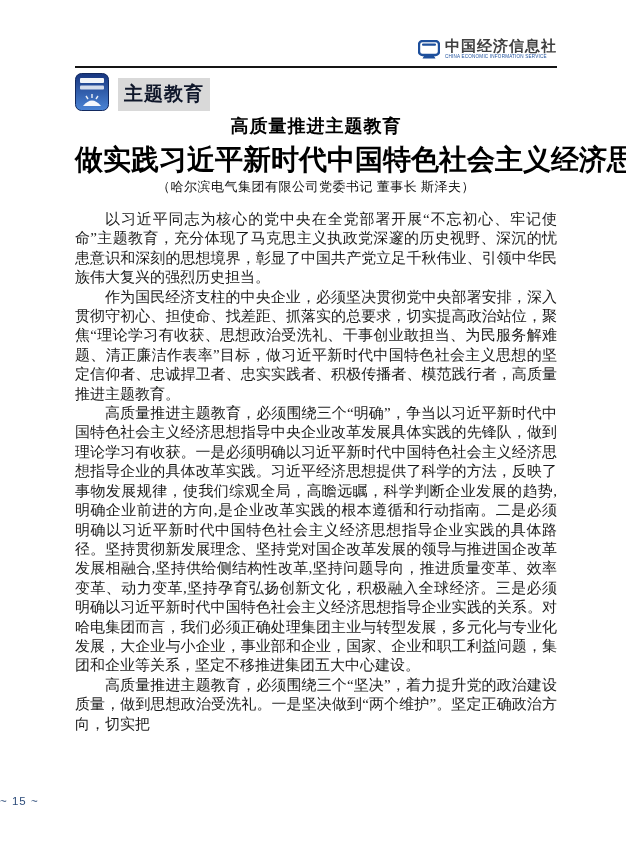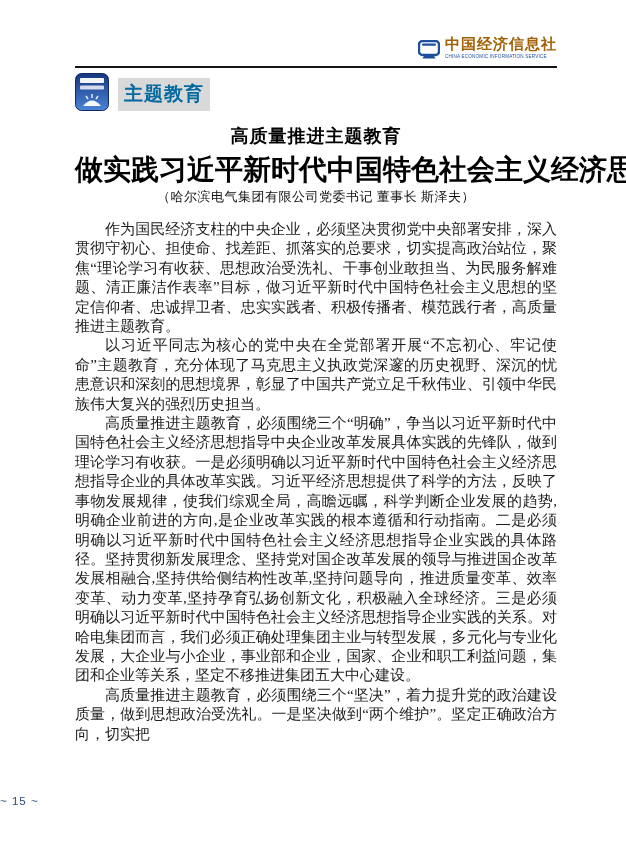--- a/index.html
+++ b/index.html
@@ -13,39 +13,39 @@
     font-family:"Liberation Serif","DejaVu Serif",serif;
     color:#1c1c1c;
     overflow:hidden;
   }
   
   .masthead{padding-top:38px;display:flex;justify-content:flex-end;}
   .logo{display:flex;align-items:flex-start;gap:5px;}
   .logo-icon{display:block;margin-top:2px;}
   .logo-text{display:flex;flex-direction:column;line-height:1;}
   .logo-cn{
-    font-family:Liberation Mono, monospace;
-    font-weight:bold;font-size:15px;letter-spacing:1px;color:#a16207;
+    font-family:Liberation Sans, sans-serif;
+    font-weight:bold;font-size:15px;letter-spacing:1px;color:#404040;
   }
   .logo-en{
     font-size:4.6px;color:#1d4f9c;letter-spacing:.2px;margin-top:2px;
     font-family:"Liberation Sans","DejaVu Sans",sans-serif;white-space:nowrap;
   }
   .rule{border-bottom:2px solid #151515;margin-top:3px;}
   
   .section-head{margin-top:6px;height:40px;display:flex;align-items:center;gap:9px;}
   .badge-icon{display:block;}
   .section-label{
     font-family:"Liberation Sans","DejaVu Sans",sans-serif;
-    font-weight:bold;font-size:19px;color:#0369a1;
+    font-weight:bold;font-size:19px;color:#0f172a;
     background:#d9d9d9;padding:3px 6px 4px 6px;letter-spacing:1px;
   }
   
   .kicker{
-    margin:10px 0 0 0;text-align:center;
+    margin:0 0 0 0;text-align:center;
     font-family:"Liberation Sans","DejaVu Sans",sans-serif;
     font-weight:bold;font-size:18px;color:#000;letter-spacing:1px;line-height:24px;
   }
   .main-title{
     margin:8px 0 0 0;text-align:center;
     font-family:"Liberation Sans","DejaVu Sans",sans-serif;
     font-weight:bold;font-size:28px;color:#000;letter-spacing:0;line-height:28px;white-space:nowrap;
   }
   .byline{
     margin-top:4px;text-align:center;
@@ -106,20 +106,20 @@
       </svg>
     </span>
     <span class="section-label">主题教育</span>
   </div>
 
   <h1 class="kicker">高质量推进主题教育</h1>
   <h2 class="main-title">做实践习近平新时代中国特色社会主义经济思想的先锋</h2>
   <div class="byline">（哈尔滨电气集团有限公司党委书记 董事长 斯泽夫）</div>
 
   <div class="body-text">
+    <p>以习近平同志为核心的党中央在全党部署开展“不忘初心、牢记使命”主题教育，充分体现了马克思主义执政党深邃的历史视野、深沉的忧患意识和深刻的思想境界，彰显了中国共产党立足千秋伟业、引领中华民族伟大复兴的强烈历史担当。</p>
     <p>作为国民经济支柱的中央企业，必须坚决贯彻党中央部署安排，深入贯彻守初心、担使命、找差距、抓落实的总要求，切实提高政治站位，聚焦“理论学习有收获、思想政治受洗礼、干事创业敢担当、为民服务解难题、清正廉洁作表率”目标，做习近平新时代中国特色社会主义思想的坚定信仰者、忠诚捍卫者、忠实实践者、积极传播者、模范践行者，高质量推进主题教育。</p>
-    <p>以习近平同志为核心的党中央在全党部署开展“不忘初心、牢记使命”主题教育，充分体现了马克思主义执政党深邃的历史视野、深沉的忧患意识和深刻的思想境界，彰显了中国共产党立足千秋伟业、引领中华民族伟大复兴的强烈历史担当。</p>
     <p>高质量推进主题教育，必须围绕三个“明确”，争当以习近平新时代中国特色社会主义经济思想指导中央企业改革发展具体实践的先锋队，做到理论学习有收获。一是必须明确以习近平新时代中国特色社会主义经济思想指导企业的具体改革实践。习近平经济思想提供了科学的方法，反映了事物发展规律，使我们综观全局，高瞻远瞩，科学判断企业发展的趋势,明确企业前进的方向,是企业改革实践的根本遵循和行动指南。二是必须明确以习近平新时代中国特色社会主义经济思想指导企业实践的具体路径。坚持贯彻新发展理念、坚持党对国企改革发展的领导与推进国企改革发展相融合,坚持供给侧结构性改革,坚持问题导向，推进质量变革、效率变革、动力变革,坚持孕育弘扬创新文化，积极融入全球经济。三是必须明确以习近平新时代中国特色社会主义经济思想指导企业实践的关系。对哈电集团而言，我们必须正确处理集团主业与转型发展，多元化与专业化发展，大企业与小企业，事业部和企业，国家、企业和职工利益问题，集团和企业等关系，坚定不移推进集团五大中心建设。</p>
     <p>高质量推进主题教育，必须围绕三个“坚决”，着力提升党的政治建设质量，做到思想政治受洗礼。一是坚决做到“两个维护”。坚定正确政治方向，切实把</p>
   </div>
 
   <div class="footer">~ 15 ~</div>
 </div>
 
 </body></html>

